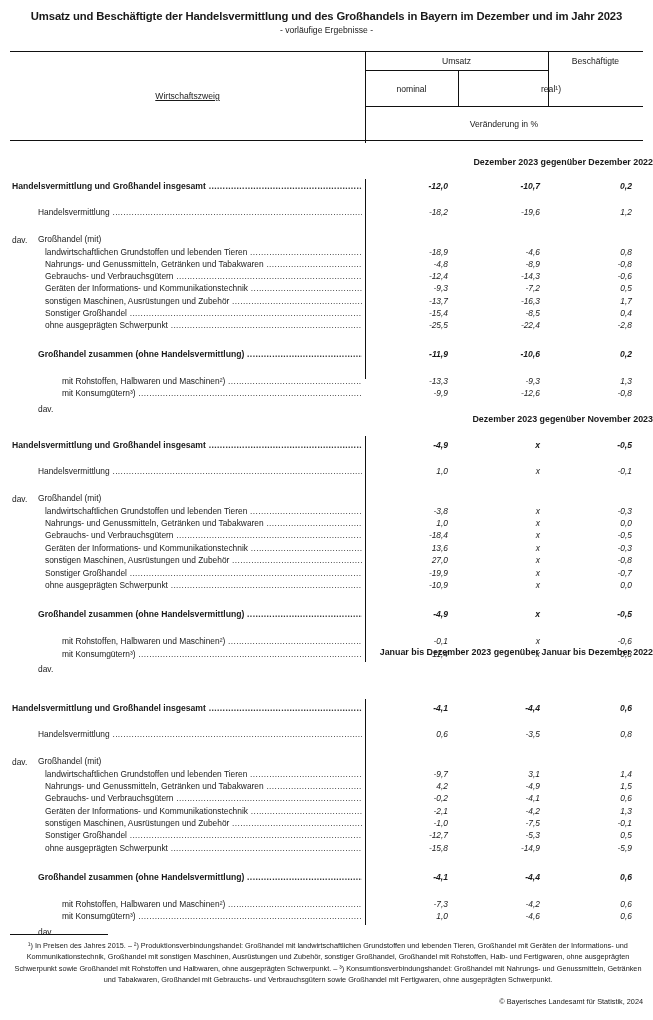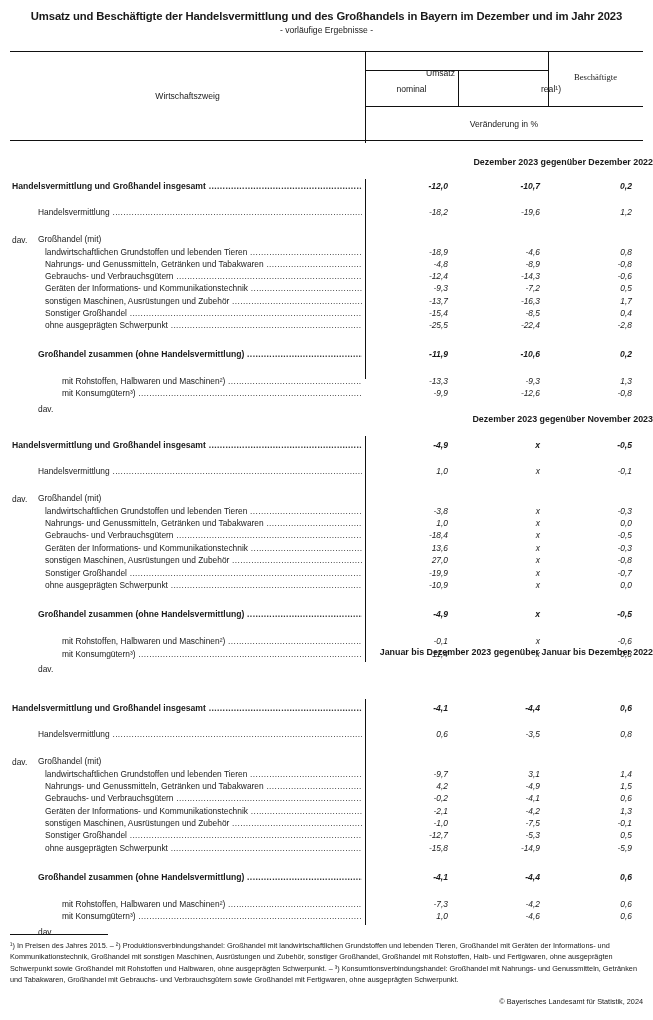--- a/index.html
+++ b/index.html
@@ -14,43 +14,43 @@
   .row .label { position:absolute; top:0; white-space:nowrap; overflow:hidden; }
   .row .label::after { content:" ................................................................................................................................................................................"; color:#333; letter-spacing:0.4px; }
   .row.nodots .label::after { content:""; }
   .row .label span { background:#fff; }
   .row .prefix { position:absolute; left:12px; top:0;margin-top:28px; }
   .row .v { position:absolute; top:0; text-align:right; font-style:italic; }
   .row .v1 { left:380px; width:68px; }
   .row .v2 { left:470px; width:70px; }
   .row .v3 { left:570px; width:62px; }
   .row.bold { font-weight:bold; font-size:8.6px;text-decoration:underline; }
-  .footnotes { position:absolute; left:10px; top:940px; width:636px; font-size:7.3px; line-height:11.4px; }
+  .footnotes { position:absolute; left:10px; top:940px; width:636px; font-size:7.3px; line-height:11.4px;text-align:center; }
   .copyright { position:absolute; right:10px; top:997px; font-size:7.3px; }
 </style>
 </head>
 <body>
 
 <div class="title">Umsatz und Beschäftigte der Handelsvermittlung und des Großhandels in Bayern im Dezember und im Jahr 2023</div>
 <div class="subtitle">- vorläufige Ergebnisse -</div>
 
 <div>
   <div class="hline" style="left:10px; top:51px; width:633px;"></div>
   <div class="hline" style="left:365px; top:70px; width:183px;"></div>
   <div class="hline" style="left:365px; top:106px; width:278px;"></div>
   <div class="hline" style="left:10px; top:140px; width:633px;"></div>
   <div class="vline" style="left:365px; top:51px; height:92px;"></div>
   <div class="vline" style="left:458px; top:70px; height:36px;"></div>
   <div class="vline" style="left:548px; top:51px; height:55px;"></div>
 
-  <div class="hcell" style="left:10px; top:91px; width:355px;">Wirtschaftszweig</div>
-  <div class="hcell" style="left:349px; top:56px; width:183px;margin-top:12px;">Umsatz</div>
+  <div class="hcell" style="left:10px; top:91px; width:355px;text-decoration:underline;">Wirtschaftszweig</div>
+  <div class="hcell" style="left:365px; top:56px; width:183px;">Umsatz</div>
   <div class="hcell" style="left:365px; top:84px; width:93px;">nominal</div>
   <div class="hcell" style="left:458px; top:84px; width:90px;padding-left:48px;">real¹)</div>
-  <div class="hcell" style="left:548px; top:72px; width:95px;font-family:Liberation Serif, serif;">Beschäftigte</div>
+  <div class="hcell" style="left:548px; top:56px; width:95px;">Beschäftigte</div>
   <div class="hcell" style="left:365px; top:119px; width:278px;">Veränderung in %</div>
 </div>
 
 <div class="vline" style="left:365px; top:179px; height:200px;"></div>
 <div class="vline" style="left:365px; top:436px; height:226px;"></div>
 <div class="vline" style="left:365px; top:699px; height:226px;"></div>
 
 <div class="section-title" style="top:157px;">Dezember 2023 gegenüber Dezember 2022</div>
 
 <div class="row bold" style="top:181px;">

